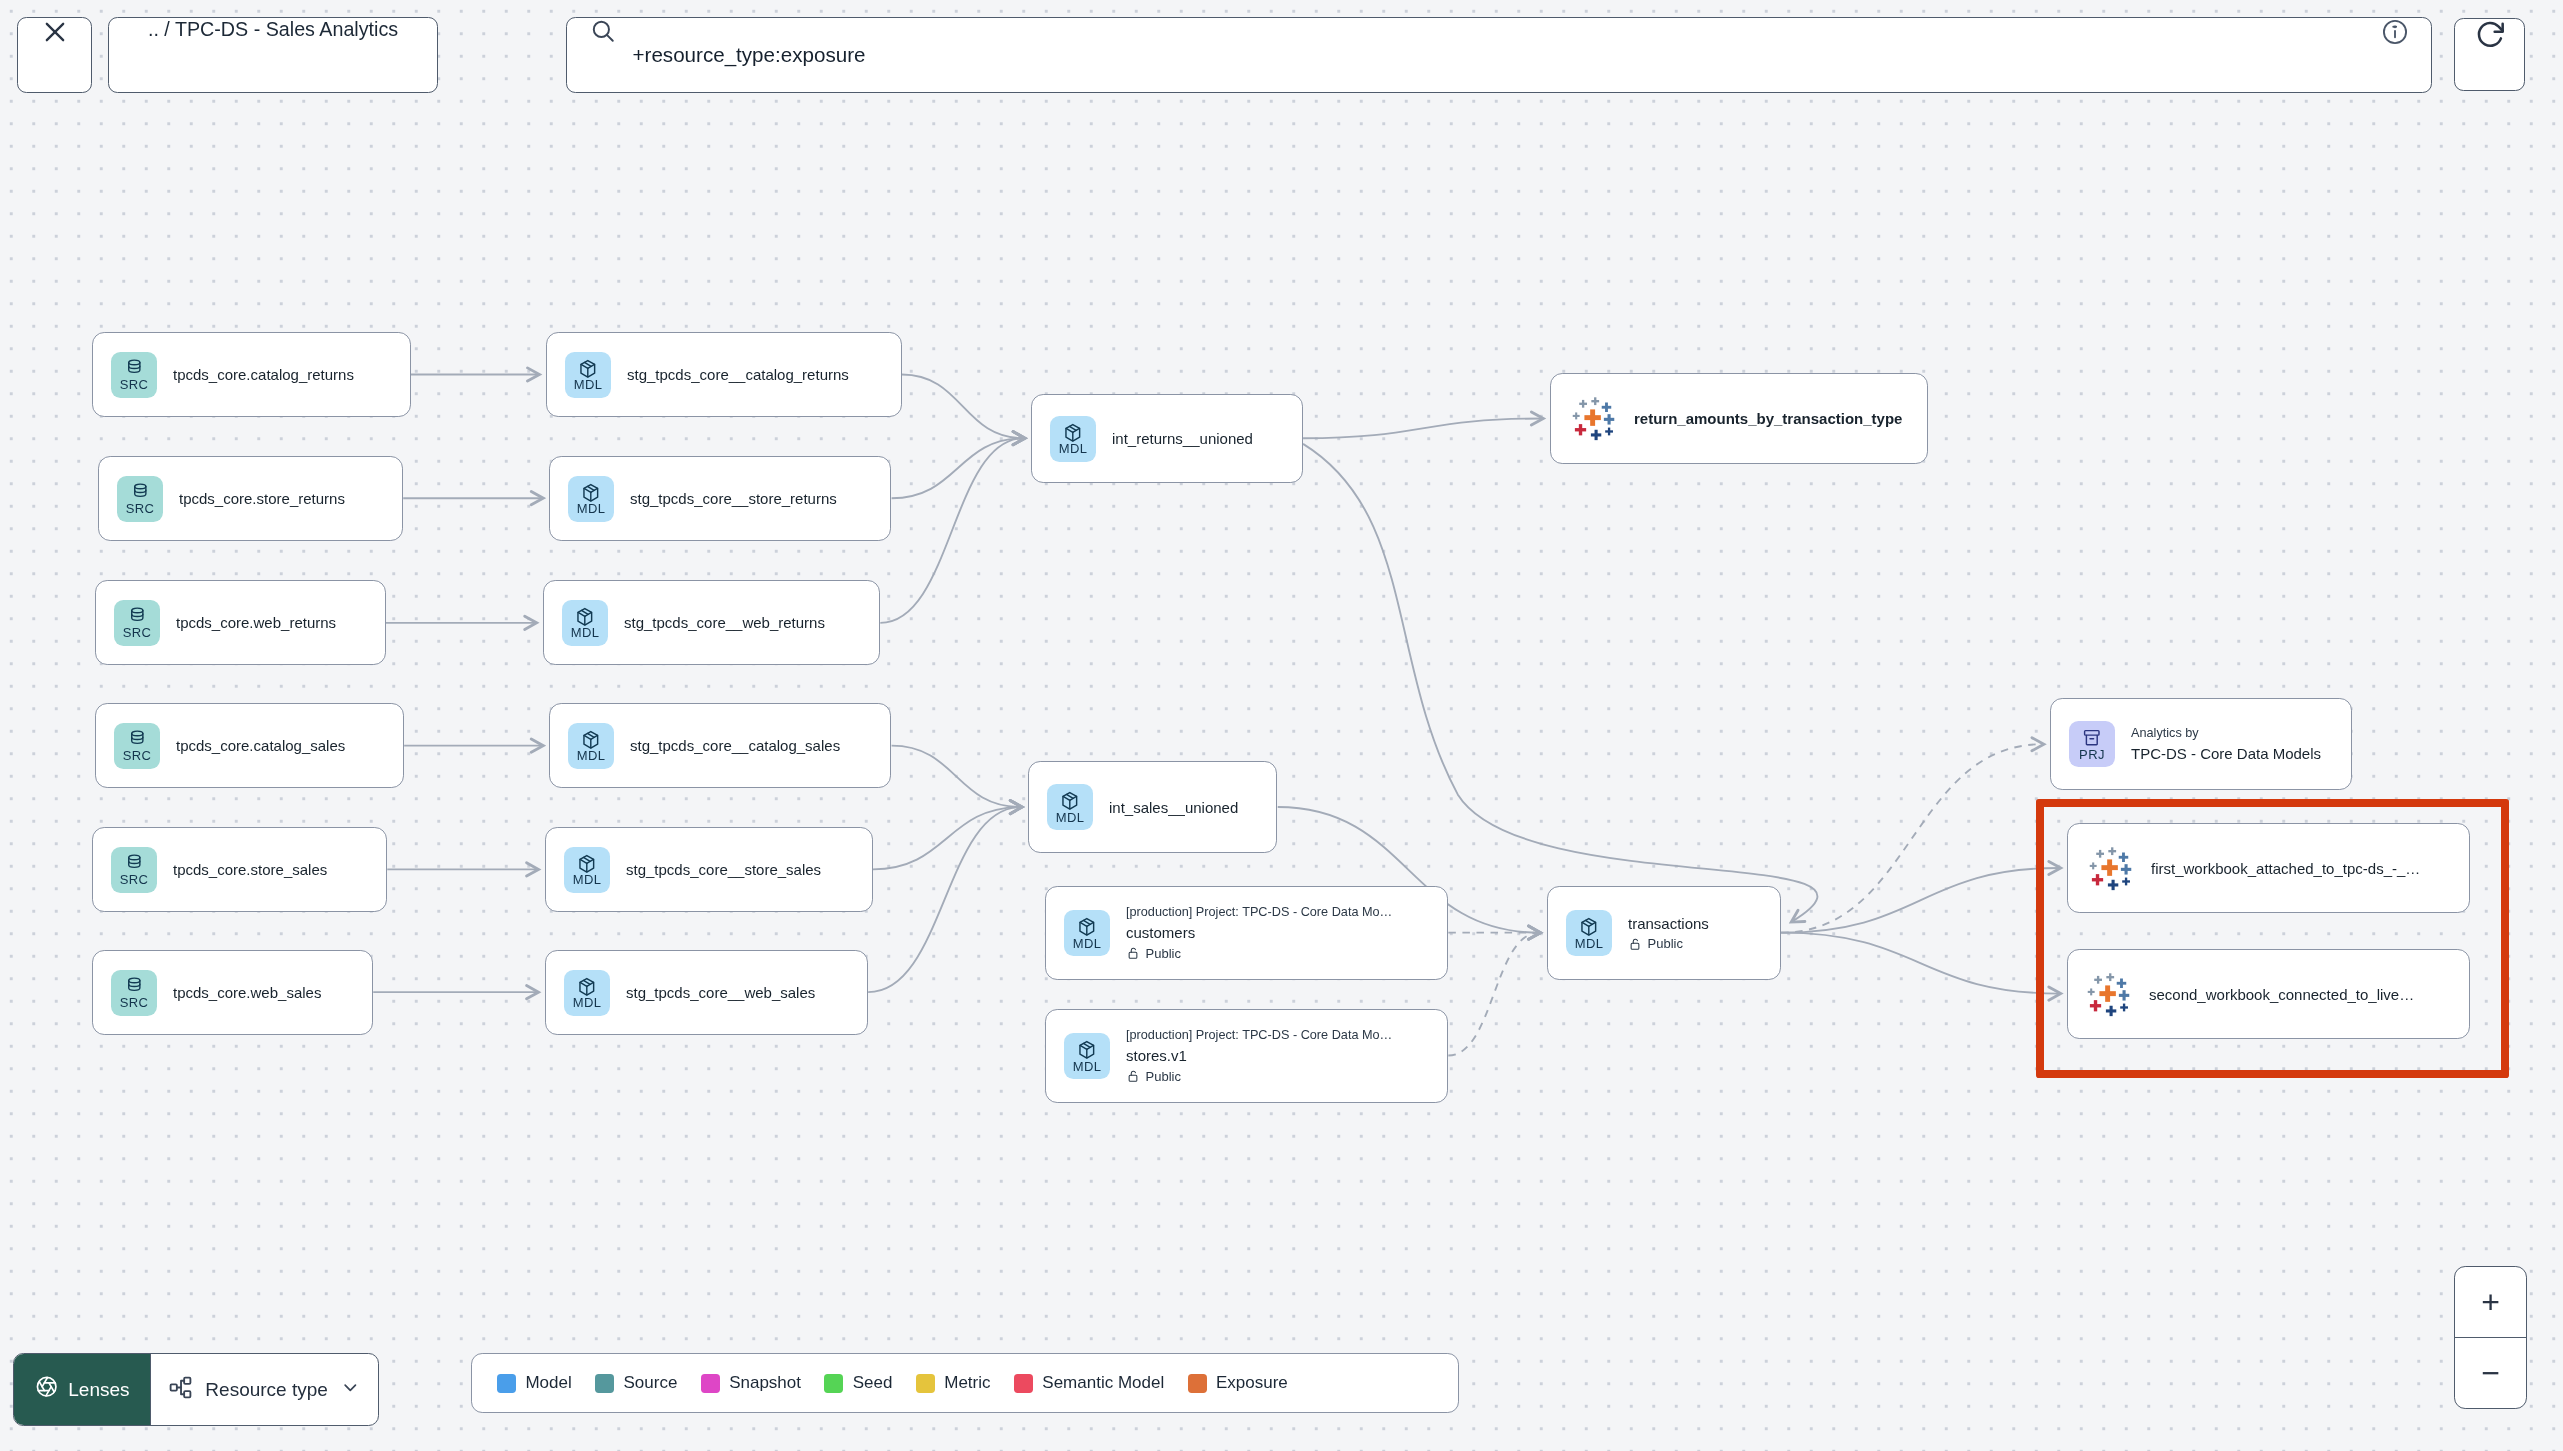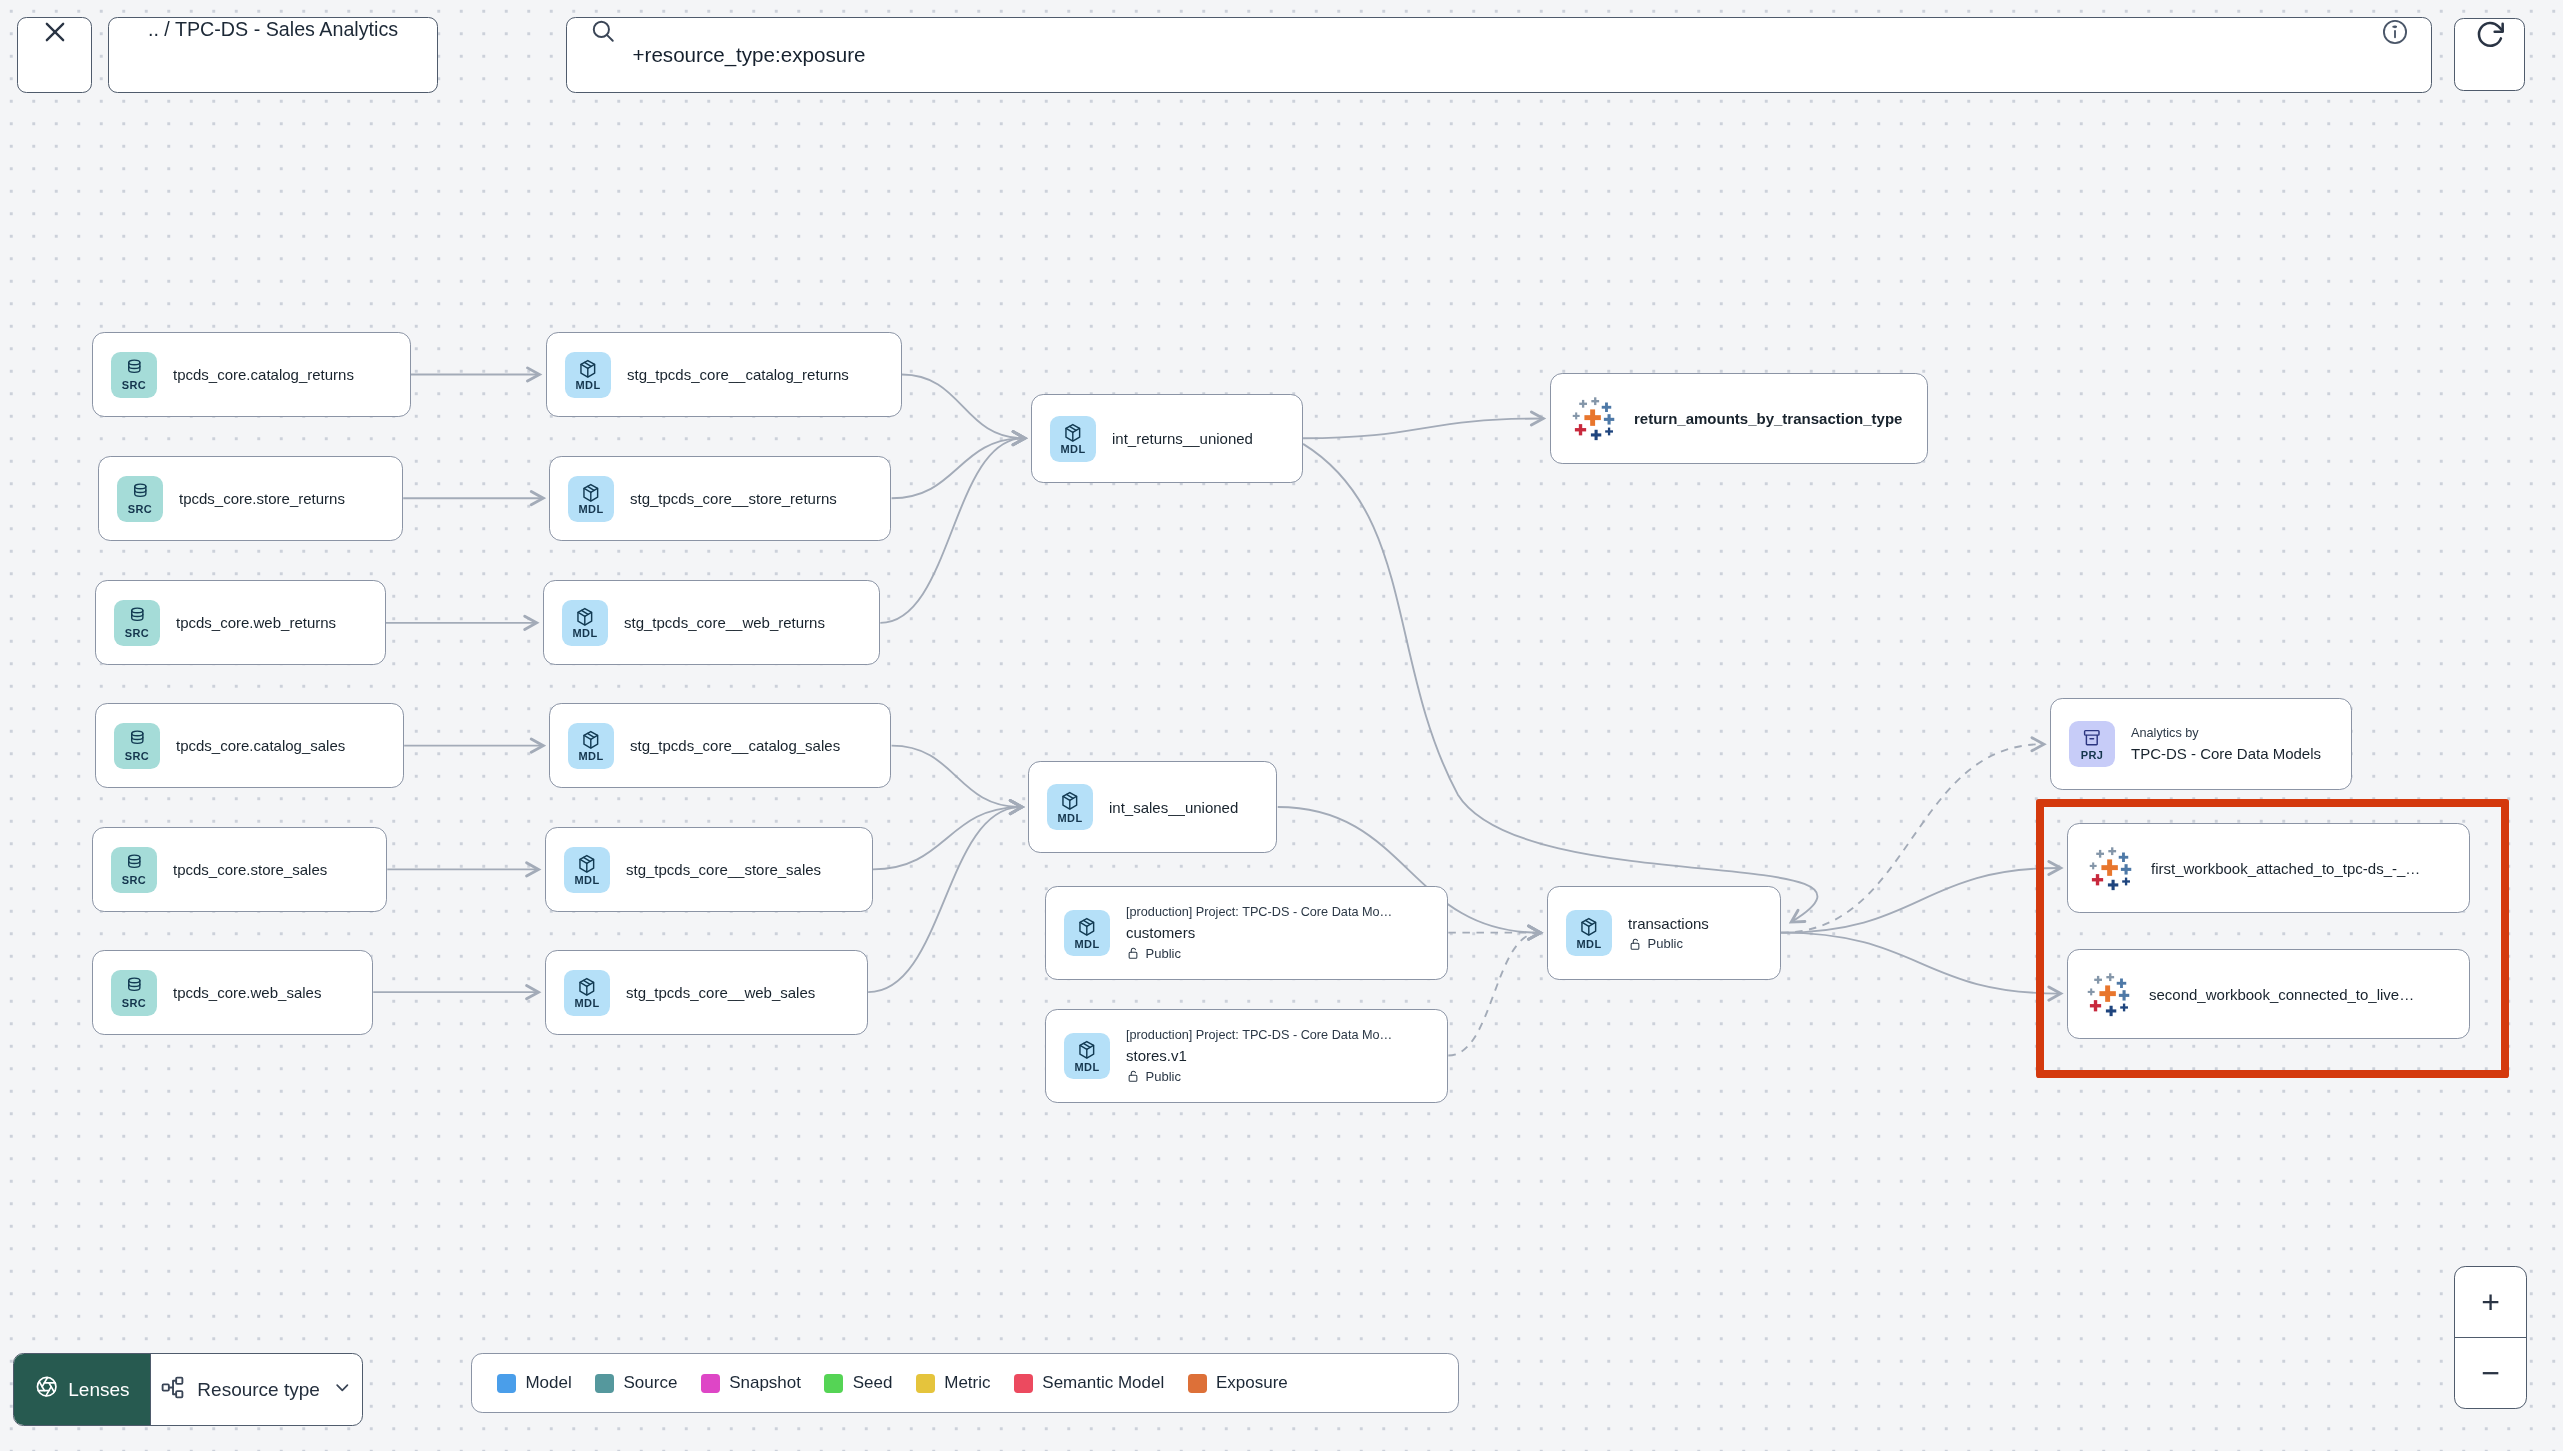--- a/index.html
+++ b/index.html
@@ -15,32 +15,32 @@
   #search-bar{left:566px;top:17px;width:1866px;height:76px;padding:0 22.5px;gap:15px;}
   #search-input{flex:1;border:none;outline:none;font-size:20.6px;color:#16212e;background:transparent;
     font-family:"Liberation Sans","DejaVu Sans",sans-serif;}
   #refresh-btn{left:2454px;top:18px;width:71px;height:73px;justify-content:center;cursor:pointer;}
   #canvas{position:absolute;left:0;top:0;width:2563px;height:1451px;}
   #edges{position:absolute;left:0;top:0;}
   .node{position:absolute;background:#fff;border:1.4px solid #8b94a5;border-radius:12.2px;
     display:flex;align-items:center;gap:16px;padding:0 19px 0 18px;box-sizing:border-box;cursor:pointer;}
   .badge{width:46px;height:46px;border-radius:9.4px;display:flex;flex-direction:column;
     align-items:center;justify-content:center;flex:none;}
-  .badge-label{font-size:11px;font-weight:700;color:#14354d;letter-spacing:0.4px;line-height:12.2px;}
+  .badge-label{font-size:13px;font-weight:400;color:#14354d;letter-spacing:0.4px;line-height:12.2px;}
   .node-col{display:flex;flex-direction:column;gap:4.7px;min-width:0;}
   .node-title{font-size:15px;color:#18232d;white-space:nowrap;}
   .node-eyebrow{font-size:12.7px;color:#2b3846;white-space:nowrap;}
   .access-row{display:flex;align-items:center;gap:5.6px;font-size:13px;color:#2b3846;}
   .exp-icon{flex:none;display:flex;}
   #selection-highlight{position:absolute;border:8.4px solid #d4390d;border-radius:2.8px;box-sizing:border-box;}
   #lenses-pill{position:absolute;left:13px;top:1353px;height:73px;display:flex;border:1.9px solid #4f5b6c;
     border-radius:10.3px;overflow:hidden;box-sizing:border-box;background:#fff;}
   #lenses-btn{background:#275a50;color:#fff;display:flex;align-items:center;gap:10.3px;
     padding:0 20.6px;font-size:19px;cursor:pointer;}
-  #resource-type-btn{display:flex;align-items:center;gap:12.2px;padding:0 9px;font-size:19px;
+  #resource-type-btn{display:flex;align-items:center;gap:12.2px;padding:0 17px;font-size:19px;
     color:#242f3d;cursor:pointer;border-left:1.9px solid #4f5b6c;}
   #legend{position:absolute;left:471px;top:1353px;width:988px;height:60px;background:#fff;
     border:1.9px solid #8b94a5;border-radius:11.2px;box-sizing:border-box;display:flex;
     align-items:center;gap:23.4px;padding:0 25px;}
   .legend-item{display:flex;align-items:center;gap:9.4px;font-size:17px;color:#1c2836;}
   .legend-swatch{width:19px;height:19px;border-radius:3.7px;flex:none;}
   #zoom-controls{position:absolute;left:2454px;top:1266px;width:73px;height:143px;background:#fff;
     border:1.9px solid #4f5b6c;border-radius:11.2px;box-sizing:border-box;display:flex;flex-direction:column;}
   .zoom-cell{flex:1;display:flex;align-items:center;justify-content:center;font-size:32px;
     color:#2a3444;cursor:pointer;}

